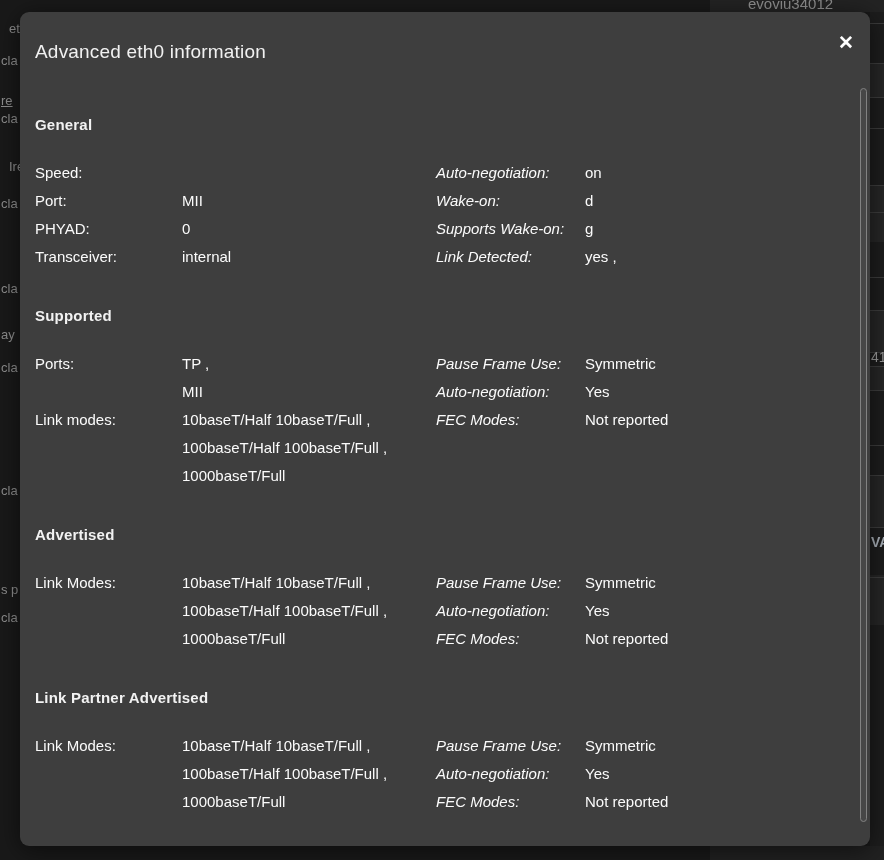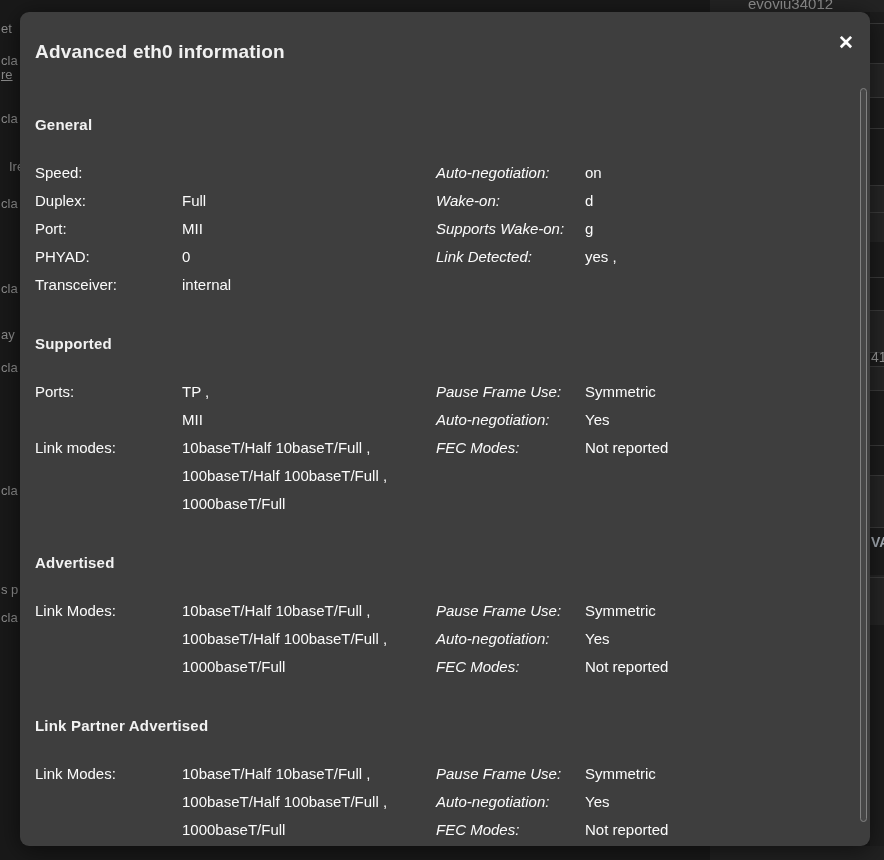--- a/index.html
+++ b/index.html
@@ -43,21 +43,21 @@
   .modal {
     position: absolute; left: 20px; top: 12px; width: 850px; height: 834px;
     background: #3e3e3e;
     border-radius: 9px;
     box-shadow: 0 4px 24px rgba(0,0,0,0.55);
     color: #f7f7f7;
     overflow: hidden;
   }
   .modal-title {
     margin: 28px 15px 0 15px;
-    font-size: 19px; line-height: 24px; font-weight: 700; color: #f1f1f1;
+    font-size: 19px; line-height: 24px; font-weight: 400; color: #f1f1f1;
     letter-spacing: 0.2px;
   }
   .close-button {
     position: absolute; top: 16px; right: 10px;
     width: 28px; height: 28px;
     display: flex; align-items: center; justify-content: center;
     cursor: pointer; background: transparent; border: none;
   }
   .close-button span {
     color: #ffffff; font-size: 19px; font-weight: 700; line-height: 19px;
@@ -86,23 +86,23 @@
   .col-right .kv-label { width: 149px; flex: 0 0 149px; font-style: italic; }
   .kv-label { color: #fbfbfb; white-space: nowrap; }
   .kv-value { flex: 1; color: #fbfbfb; white-space: nowrap; }
 </style>
 </head>
 <body>
 
 <div class="underlay-topright"></div>
 <div class="underlay-top-text">evoviu34012</div>
 <div id="left-fragments">
-    <div class="left-fragment" style="top: 22px;">et</div>
+    <div class="left-fragment" style="top: 22px; padding-left: 8px;">et</div>
     <div class="left-fragment" style="top: 54px;">cla</div>
-    <div class="left-fragment" style="top: 68px; text-decoration: underline;">re</div>
+    <div class="left-fragment" style="top: 94px; text-decoration: underline;">re</div>
     <div class="left-fragment" style="top: 112px;">cla</div>
     <div class="left-fragment" style="top: 160px; padding-left: 8px;">Ire</div>
     <div class="left-fragment" style="top: 197px;">cla</div>
     <div class="left-fragment" style="top: 282px;">cla</div>
     <div class="left-fragment" style="top: 328px;">ay</div>
     <div class="left-fragment" style="top: 361px;">cla</div>
     <div class="left-fragment" style="top: 437px; padding-left: 40px;">er</div>
     <div class="left-fragment" style="top: 484px;">cla</div>
     <div class="left-fragment" style="top: 583px;">s p</div>
     <div class="left-fragment" style="top: 611px;">cla</div>
@@ -143,24 +143,20 @@
   </button>
   <div class="sections" id="sections">
       <section class="section">
         <h2 class="section-heading">General</h2>
         <div class="section-cols">
           <div class="col col-left">
             <div class="kv-row">
               <span class="kv-label">Speed:</span>
             </div>
             <div class="kv-row">
-              <span class="kv-label">Duplex:</span>
-              <span class="kv-value">Full</span>
-            </div>
-            <div class="kv-row">
               <span class="kv-label">Port:</span>
               <span class="kv-value">MII</span>
             </div>
             <div class="kv-row">
               <span class="kv-label">PHYAD:</span>
               <span class="kv-value">0</span>
             </div>
             <div class="kv-row">
               <span class="kv-label">Transceiver:</span>
               <span class="kv-value">internal</span>

